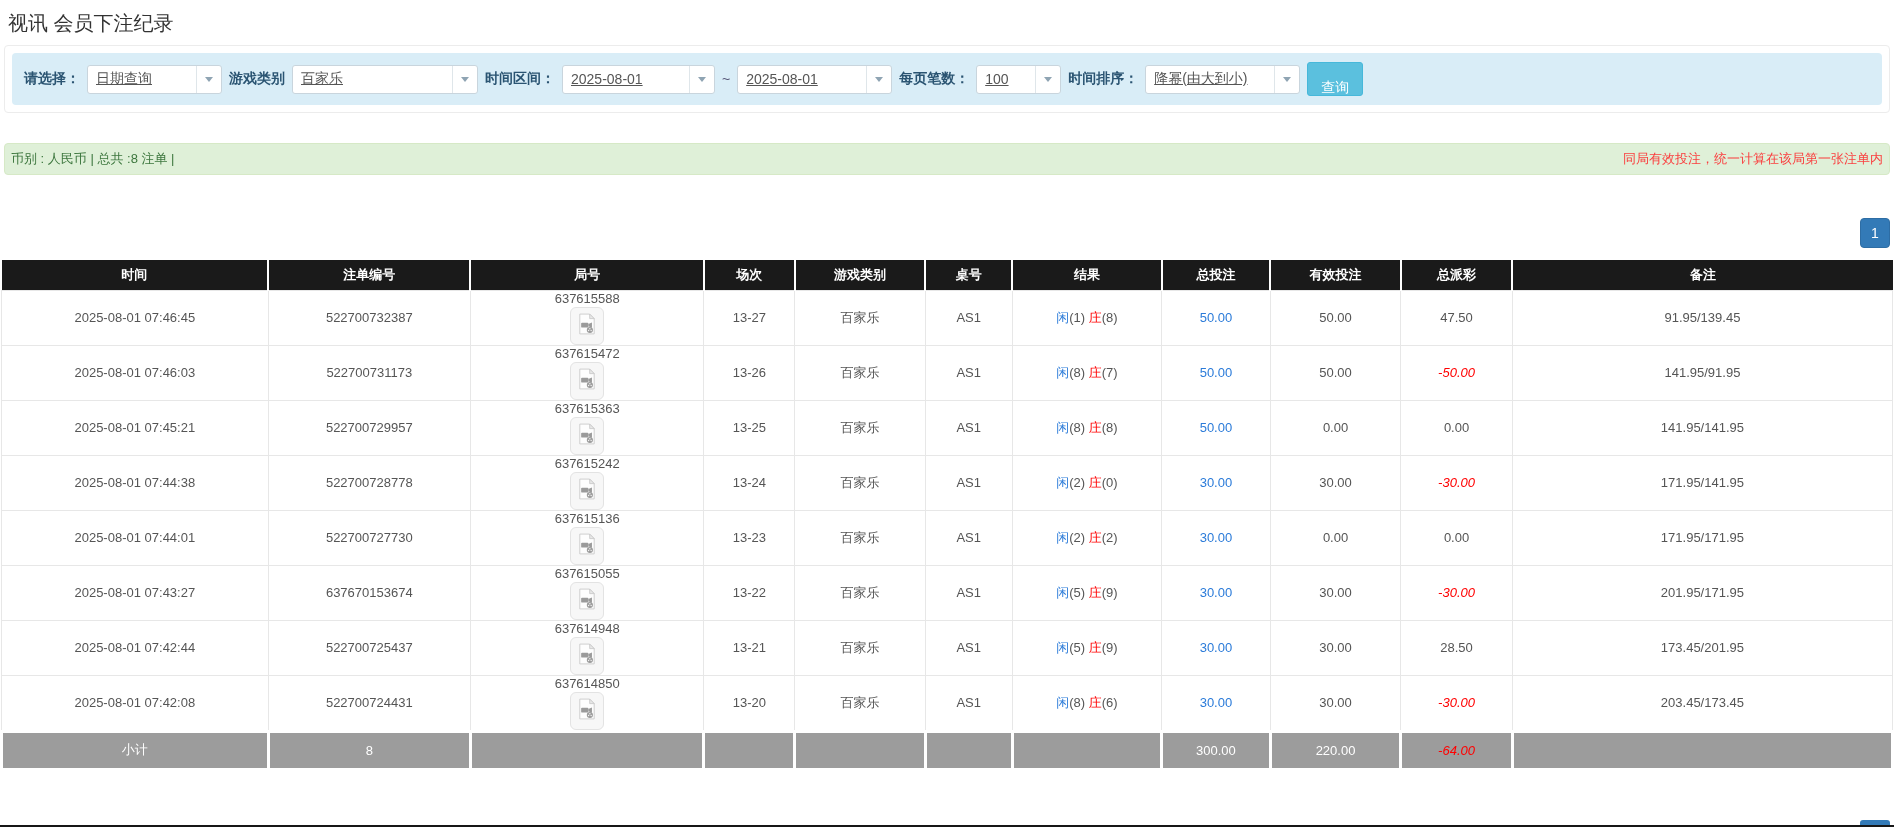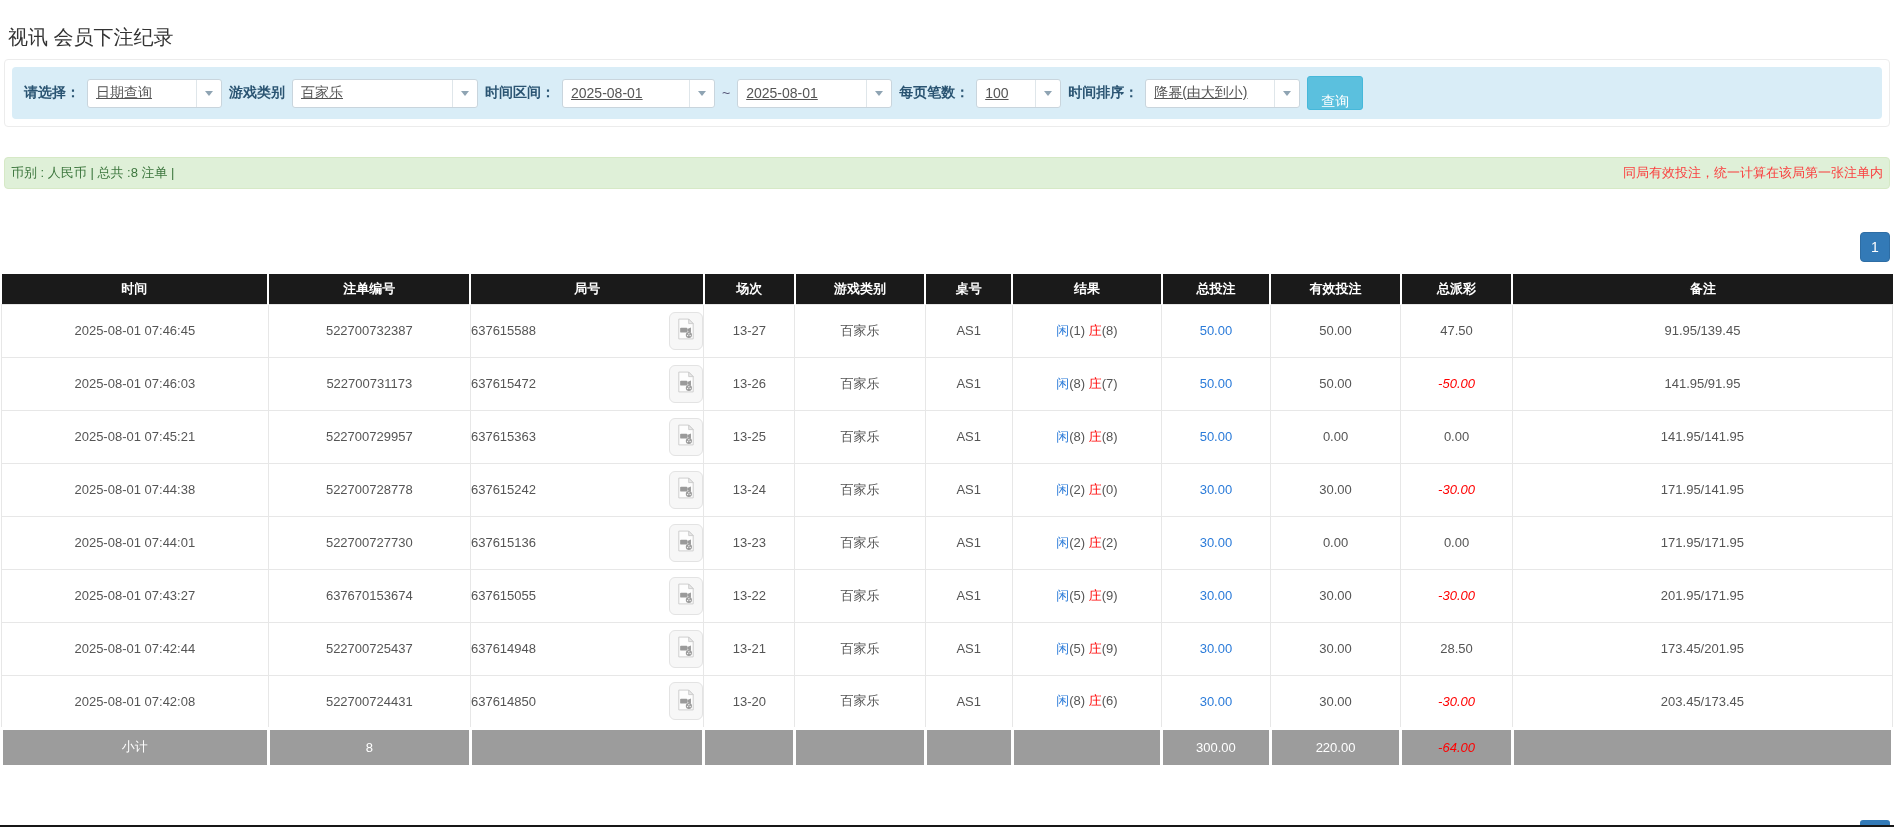--- a/index.html
+++ b/index.html
@@ -1,19 +1,19 @@
 <!DOCTYPE html>
 <html><head>
 <meta charset="utf-8">
 <style>
   * { margin:0; padding:0; box-sizing:border-box; }
   html,body { width:1894px; height:827px; overflow:hidden; background:#fff;
     font-family:"Liberation Sans","DejaVu Sans",sans-serif; position:relative; }
 
-  .page-title { font-size:20px; color:#333; padding:24px 0 6px 8px; }
+  .page-title { font-size:20px; color:#333; padding:10px 0 6px 8px; }
 
   .filter-outer { margin:2px 4px 12px 4px; border:1px solid #ececec; border-radius:4px; padding:7px; background:#fff; }
   .filter-bar { background:#d9edf7; border-radius:4px; padding:9px 12px; display:flex; align-items:center; gap:7px; }
   .flabel { font-size:14px; font-weight:bold; color:#2a5472; white-space:nowrap; }
   .select { background:#fff; border:1px solid #c9d5dd; border-radius:3px; height:29px;
     display:flex; align-items:center; cursor:pointer; }
   .select .val { font-size:14px; color:#555; padding:0 8px; flex:1; white-space:nowrap; overflow:hidden;text-decoration:underline; }
   .select .arrow-box { width:25px; align-self:stretch; border-left:1px solid #dfe6ea;
     display:flex; align-items:center; justify-content:center; }
   .tri-down { width:0; height:0; border-left:4px solid transparent; border-right:4px solid transparent;
@@ -30,21 +30,21 @@
   .pager-row { display:flex; justify-content:flex-end; margin:43px 4px 12px 4px; }
   .pager-btn { width:30px; height:30px; background:#337ab7; border:1px solid #2e6da4; border-radius:4px;
     color:#fff; font-size:14px; display:flex; align-items:center; justify-content:center; cursor:pointer; }
 
   table.bets { width:100%; border-collapse:collapse; table-layout:fixed; }
   .bets th { background:#1a1a1a; color:#fff; font-size:13px; font-weight:bold; height:30px;
     border-right:2px solid #fff; }
   .bets th:last-child { border-right:none; }
   .bets td { font-size:13px; color:#555; text-align:center; height:53px;
     border:1px solid #e7e7e7; background:#fff; }
-  .round-cell { display:flex; align-items:center; justify-content:space-between; gap:16px; }
+  .round-cell { display:flex; align-items:center; justify-content:space-between; gap:1px;flex-direction:column; }
   .video-btn { width:34px; height:38px; background:#f7f7f7; border:1px solid #e3e3e3; border-radius:6px;
     display:inline-flex; align-items:center; justify-content:center; cursor:pointer; }
   .blue { color:#2b7bd9; } .red { color:#f00; } .dark { color:#555; }
   a.amount-link { color:#2b7bd9; text-decoration:none; cursor:pointer; }
   .neg { color:#f00;font-style:italic; }
 
   .bets td.foot { background:#9c9c9c; color:#fff; border:3px solid #fff; height:38px; font-size:13px; }
   .foot .neg { color:#f00; }
 
   .bottom-line { position:absolute; left:0; bottom:0; width:100%; height:2px; background:#171717; }

